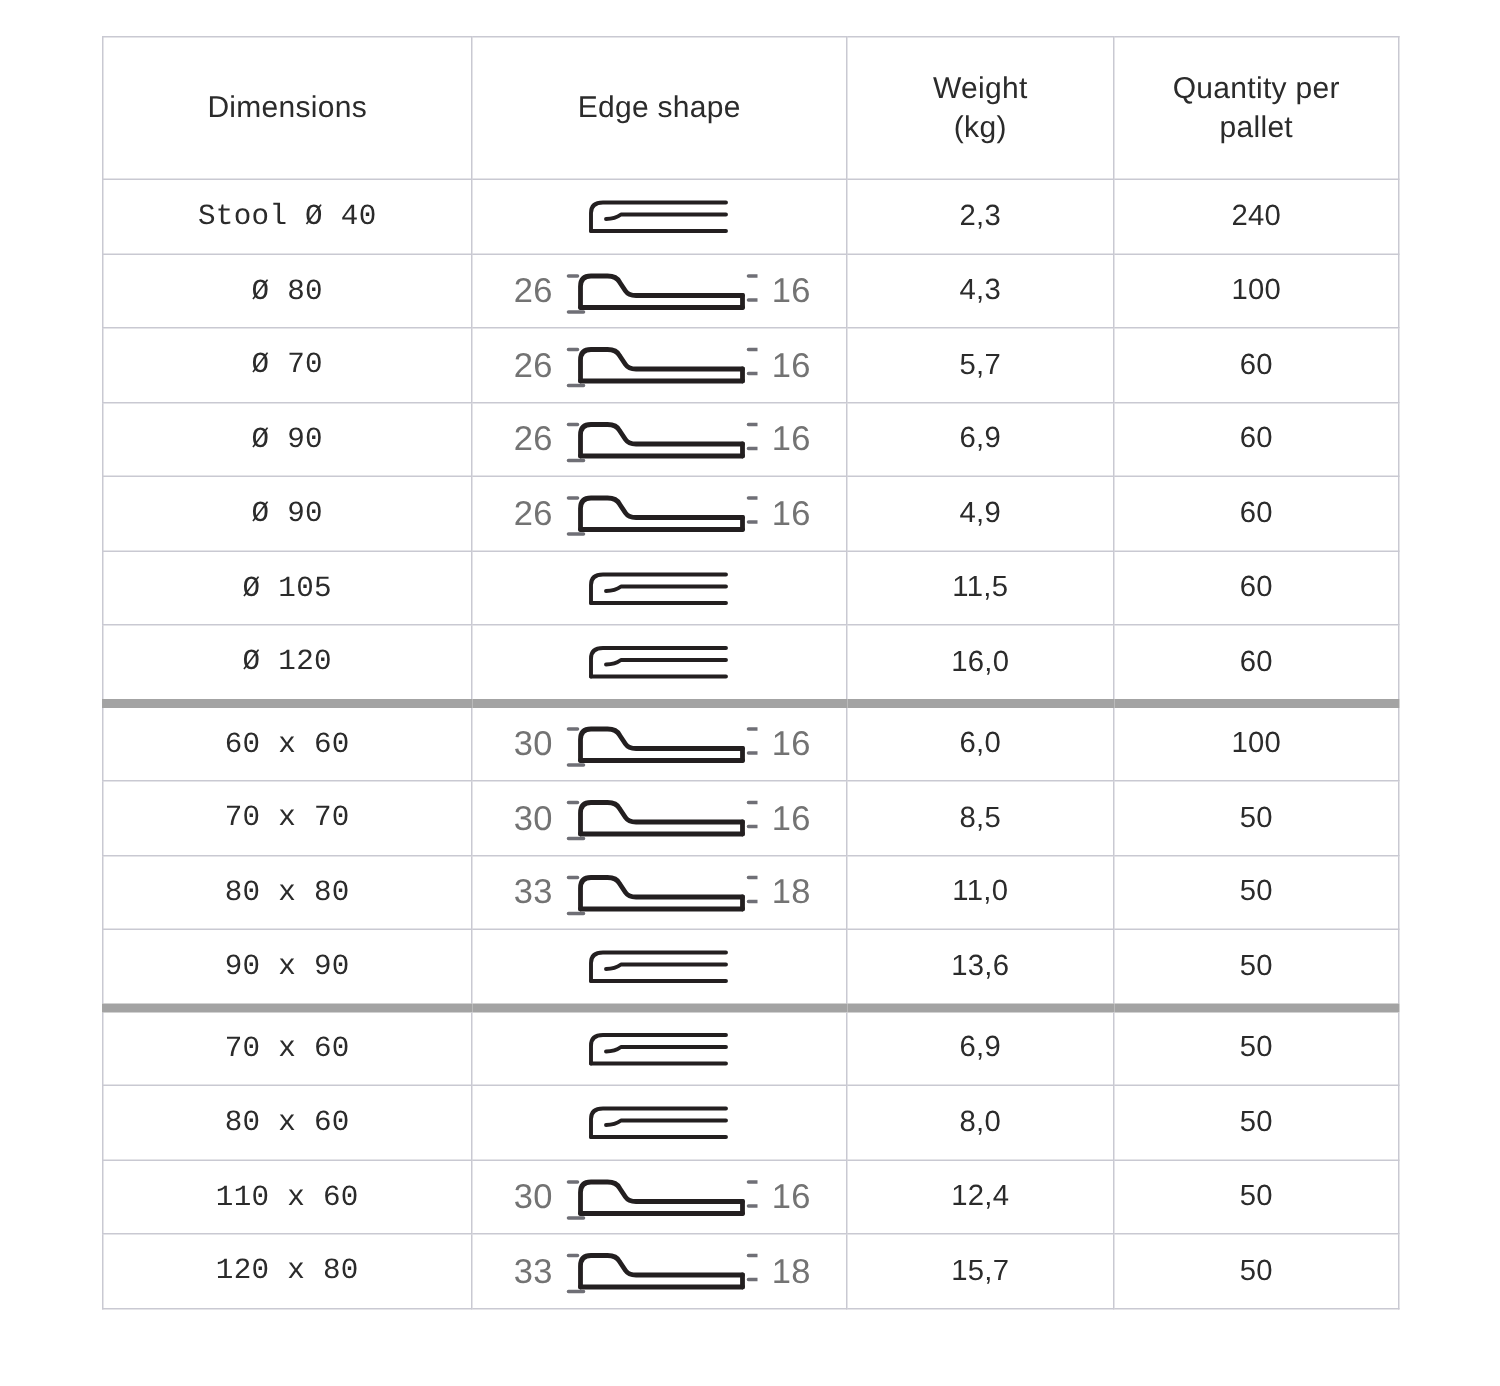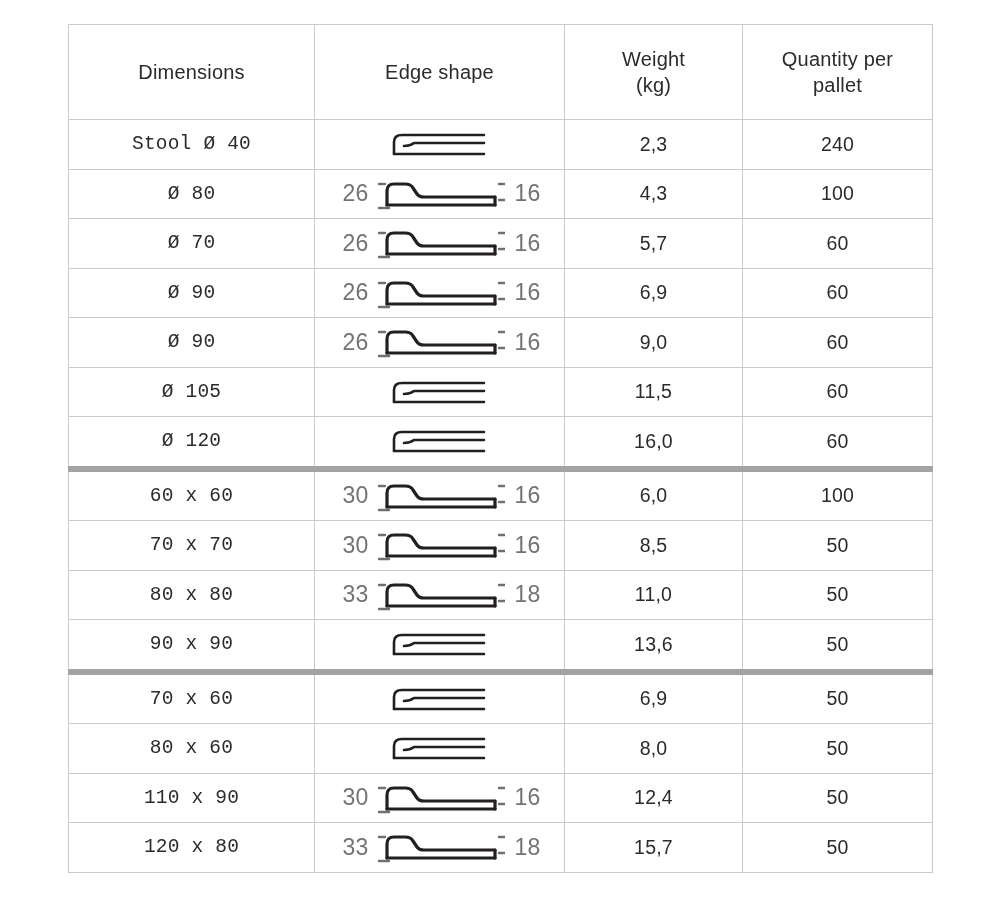--- a/index.html
+++ b/index.html
@@ -198,21 +198,21 @@
                 <svg class="edge-svg" width="130" height="40" viewBox="0 0 130 40" aria-hidden="true">
                   <path d="M12 31 L12 17 Q12 10 19 10 L30 10 Q36 10 38 14 L42 20 Q44 23 49 23 L120 23" fill="none" stroke="#231f20" stroke-width="3.2" stroke-linecap="round" stroke-linejoin="round"></path>
                   <path d="M12 31 L120 31" fill="none" stroke="#231f20" stroke-width="3.2" stroke-linecap="round"></path>
                   <path d="M120 23 L120 31" fill="none" stroke="#231f20" stroke-width="3.2" stroke-linecap="round"></path>
                   <path d="M4 34 L14 34 M4 10 L10 10 M124 10 L132 10 M124 26 L132 26" fill="none" stroke="#6f6f76" stroke-width="2.4" stroke-linecap="round"></path>
                 </svg>
               </span>
               <span class="edge-num right">16</span>
             </div>
           </td>
-          <td class="weight">9,0</td>
+          <td class="weight">4,9</td>
           <td class="qty">60</td>
         </tr>
         <tr>
           <td class="dim">Ø 105</td>
           <td>
             <div class="edge-wrap">
               <span class="edge-spacer"></span>
               <span>
                 <svg class="edge-svg" width="112" height="36" viewBox="0 0 112 36" aria-hidden="true">
                   <path d="M10 28 L10 16 Q10 9 18 9 L100 9" fill="none" stroke="#231f20" stroke-width="2.6" stroke-linecap="round" stroke-linejoin="round"></path>
@@ -344,21 +344,21 @@
                   <path d="M10 28 L100 28 M20 20 Q26 20 30 17 L100 17" fill="none" stroke="#231f20" stroke-width="2.6" stroke-linecap="round" stroke-linejoin="round"></path>
                 </svg>
               </span>
               <span class="edge-spacer"></span>
             </div>
           </td>
           <td class="weight">8,0</td>
           <td class="qty">50</td>
         </tr>
         <tr>
-          <td class="dim">110 x 90</td>
+          <td class="dim">110 x 60</td>
           <td>
             <div class="edge-wrap">
               <span class="edge-num left">30</span>
               <span>
                 <svg class="edge-svg" width="130" height="40" viewBox="0 0 130 40" aria-hidden="true">
                   <path d="M12 31 L12 17 Q12 10 19 10 L30 10 Q36 10 38 14 L42 20 Q44 23 49 23 L120 23" fill="none" stroke="#231f20" stroke-width="3.2" stroke-linecap="round" stroke-linejoin="round"></path>
                   <path d="M12 31 L120 31" fill="none" stroke="#231f20" stroke-width="3.2" stroke-linecap="round"></path>
                   <path d="M120 23 L120 31" fill="none" stroke="#231f20" stroke-width="3.2" stroke-linecap="round"></path>
                   <path d="M4 34 L14 34 M4 10 L10 10 M124 10 L132 10 M124 26 L132 26" fill="none" stroke="#6f6f76" stroke-width="2.4" stroke-linecap="round"></path>
                 </svg>

